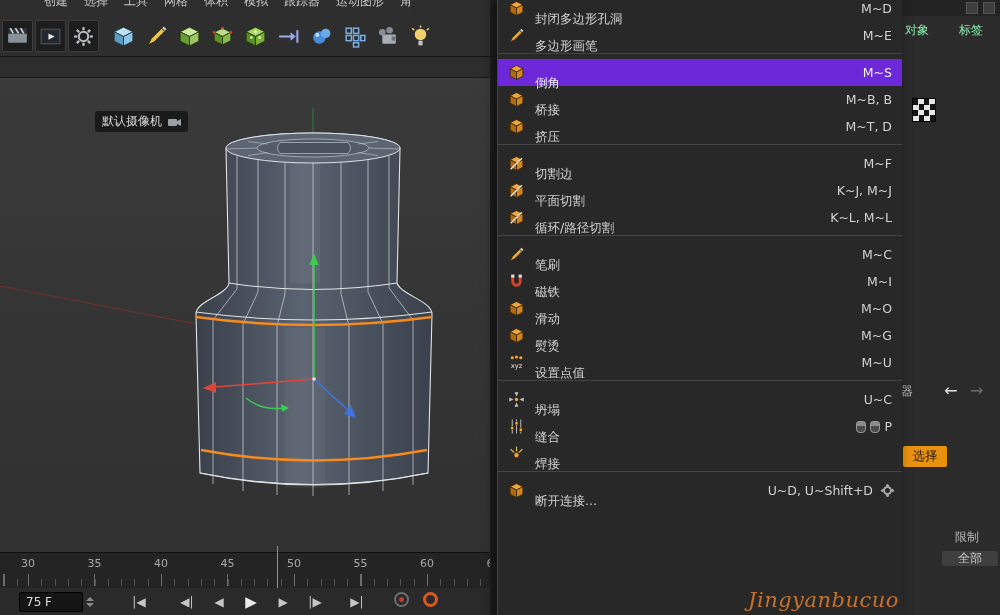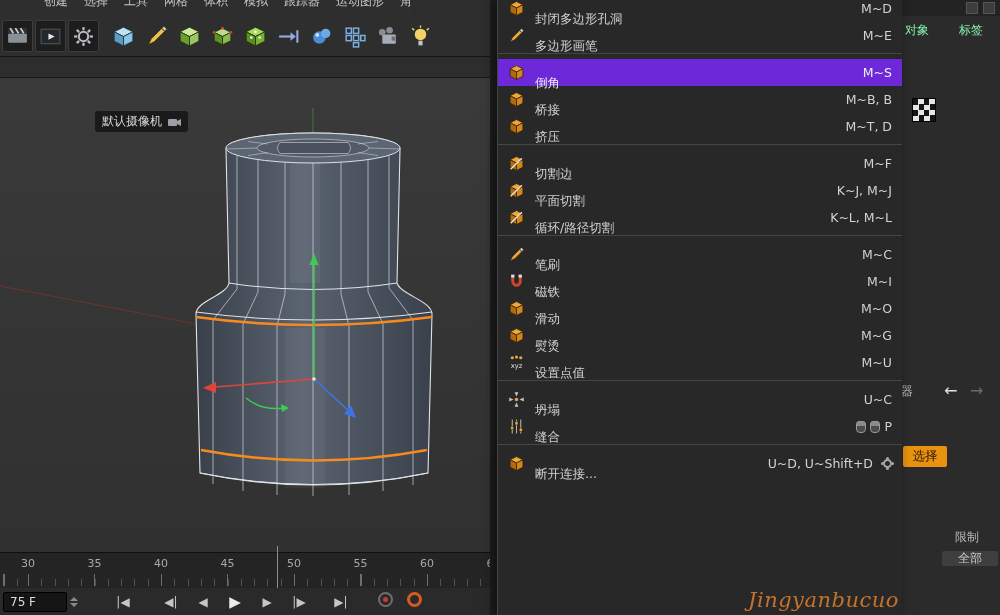--- a/index.html
+++ b/index.html
@@ -25,21 +25,21 @@
   
   .ruler{position:absolute;left:0;top:552px;width:490px;height:36px;background:#242424;border-top:1px solid #101010;}
   .tick-label{position:absolute;top:4px;transform:translateX(-50%);font-size:11px;color:#a8a8a8;}
   .ticks-minor{position:absolute;left:0;right:0;bottom:3px;height:7px;
     background:repeating-linear-gradient(90deg,#525252 0 1px,transparent 1px 13.3px);background-position-x:28px;}
   .ticks-major{position:absolute;left:0;right:0;bottom:3px;height:12px;
     background:repeating-linear-gradient(90deg,#6e6e6e 0 1px,transparent 1px 66.5px);background-position-x:28px;}
   .cursor{position:absolute;left:277px;top:-7px;width:1px;height:43px;background:#8f8f8f;}
   
   .transport{position:absolute;left:0;top:588px;width:490px;height:27px;background:#2a2a2a;display:flex;align-items:center;}
-  .frame-box{margin-left:3px;width:56px;height:18px;background:#151515;border:1px solid #000;border-radius:2px;
+  .frame-box{margin-left:19px;width:56px;height:18px;background:#151515;border:1px solid #000;border-radius:2px;
              font-size:12px;color:#dcdcdc;display:flex;align-items:center;padding-left:6px;}
   .stepper{margin-left:3px;display:flex;flex-direction:column;gap:2px;}
   .stepper i{display:block;width:0;height:0;border-left:4px solid transparent;border-right:4px solid transparent;}
   .step-up{border-bottom:4px solid #8a8a8a;}
   .step-dn{border-top:4px solid #8a8a8a;}
   .t-btn{color:#c6c6c6;font-size:12px;width:30px;text-align:center;cursor:default;user-select:none;}
   .t-play{font-size:15px;color:#ececec;}
   .circ-rec{display:inline-block;width:11px;height:11px;border:2px solid #6e6e6e;border-radius:50%;position:relative;}
   .circ-rec::after{content:"";position:absolute;left:3px;top:3px;width:5px;height:5px;border-radius:50%;background:#c04030;}
   .circ-auto{display:inline-block;width:9px;height:9px;border:3px solid #d85a20;border-radius:50%;}
@@ -547,20 +547,36 @@
               </g>
             </svg>
           </span>
           <span class="mi-label">缝合</span>
           <span class="mi-short">
             <i class="mouse-ic"></i>
             <i class="mouse-ic"></i>
             <span>P</span>
           </span>
         </div>
+        <div class="menu-item">
+          <span class="mi-ic">
+            <svg width="17" height="17" viewBox="0 0 16 16">
+              <circle cx="8" cy="9.5" r="2.4" fill="#f0a63e" stroke="#30220a" stroke-width="0.6"></circle>
+              <g stroke="#e8c050" stroke-width="1.1">
+                <line x1="8" y1="1.5" x2="8" y2="6"></line>
+                <line x1="2.5" y1="4" x2="5.8" y2="7.2"></line>
+                <line x1="13.5" y1="4" x2="10.2" y2="7.2"></line>
+              </g>
+            </svg>
+          </span>
+          <span class="mi-label">焊接</span>
+          <span class="mi-short">
+            <span></span>
+          </span>
+        </div>
         <div class="menu-sep"></div>
         <div class="menu-item">
           <span class="mi-ic">
             <svg width="17" height="17" viewBox="0 0 16 16">
               <polygon points="8,1.5 14,4.5 8,7.5 2,4.5" fill="#f0a63e" stroke="#2e2008" stroke-width="0.7"></polygon>
               <polygon points="2,4.5 8,7.5 8,14.5 2,11.5" fill="#b06a12" stroke="#2e2008" stroke-width="0.7"></polygon>
               <polygon points="14,4.5 8,7.5 8,14.5 14,11.5" fill="#d4861c" stroke="#2e2008" stroke-width="0.7"></polygon>
             </svg>
           </span>
           <span class="mi-label">断开连接...</span>

